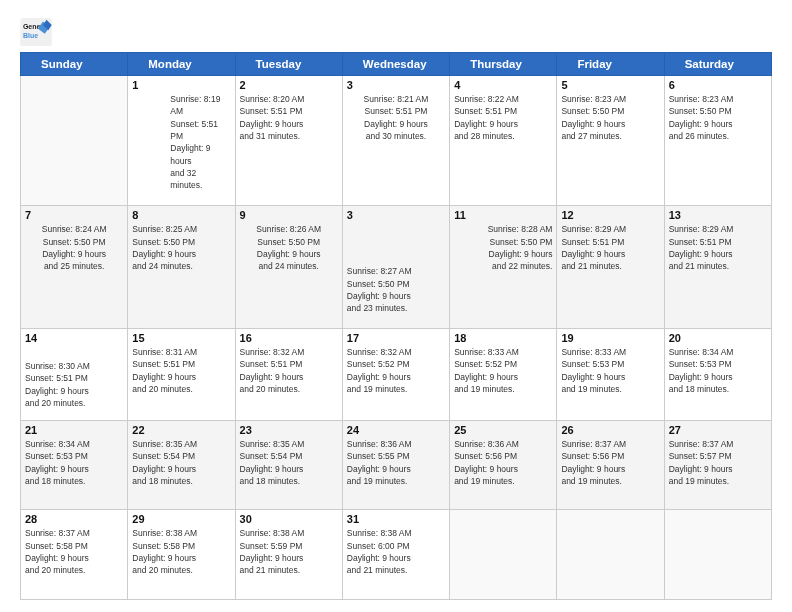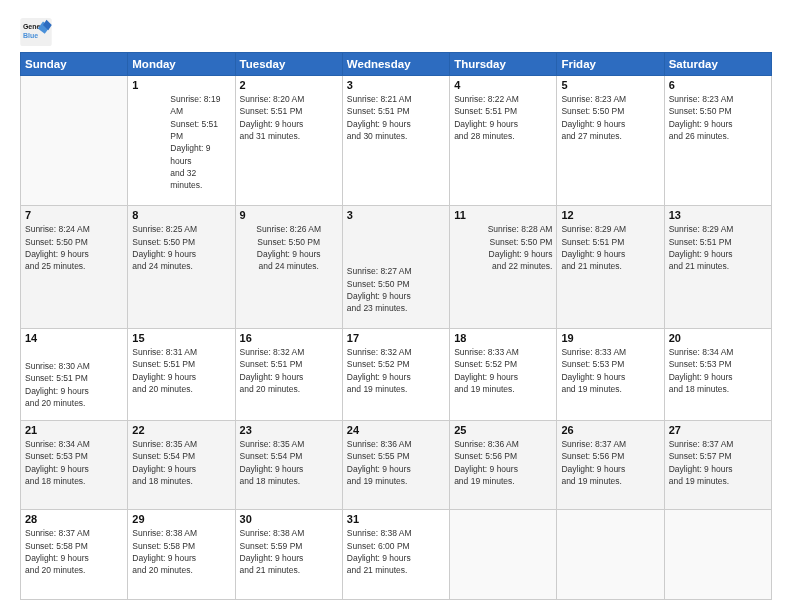--- a/index.html
+++ b/index.html
@@ -51,21 +51,21 @@
       border: 1px solid #ccc;
       border-collapse: collapse;
       width: 100%;
       table-layout: fixed;
     }
     .calendar th {
       background: #2d6cc0;
       color: #fff;
       font-size: 11.5px;
       font-weight: bold;
-      padding: 5px 4px;
+      padding: 5px 20px;
       text-align: left;
       border: 1px solid #2561ae;
     }
     .calendar td {
       vertical-align: top;
       border: 1px solid #ccc;
       padding: 3px 4px;
       font-size: 9px;
       color: #333;
       height: 82px;
@@ -133,21 +133,21 @@
           </td>
           <td>
             <span class="day-num">2</span>
             <div class="day-info" style="white-space: pre-line;">Sunrise: 8:20 AM
 Sunset: 5:51 PM
 Daylight: 9 hours
 and 31 minutes.</div>
           </td>
           <td>
             <span class="day-num">3</span>
-            <div class="day-info" style="white-space: pre-line;">Sunrise: 8:21 AM
+            <div class="day-info" style="white-space: pre-line; text-align: center;">Sunrise: 8:21 AM
 Sunset: 5:51 PM
 Daylight: 9 hours
 and 30 minutes.</div>
           </td>
           <td>
             <span class="day-num">4</span>
             <div class="day-info" style="white-space: pre-line;">Sunrise: 8:22 AM
 Sunset: 5:51 PM
 Daylight: 9 hours
 and 28 minutes.</div>
@@ -163,21 +163,21 @@
             <span class="day-num">6</span>
             <div class="day-info" style="white-space: pre-line;">Sunrise: 8:23 AM
 Sunset: 5:50 PM
 Daylight: 9 hours
 and 26 minutes.</div>
           </td>
         </tr>
         <tr class="row-shade">
           <td>
             <span class="day-num">7</span>
-            <div class="day-info" style="white-space: pre-line;">Sunrise: 8:24 AM
+            <div class="day-info" style="white-space: pre-line; text-align: center;">Sunrise: 8:24 AM
 Sunset: 5:50 PM
 Daylight: 9 hours
 and 25 minutes.</div>
           </td>
           <td>
             <span class="day-num">8</span>
             <div class="day-info" style="white-space: pre-line;">Sunrise: 8:25 AM
 Sunset: 5:50 PM
 Daylight: 9 hours
 and 24 minutes.</div>

